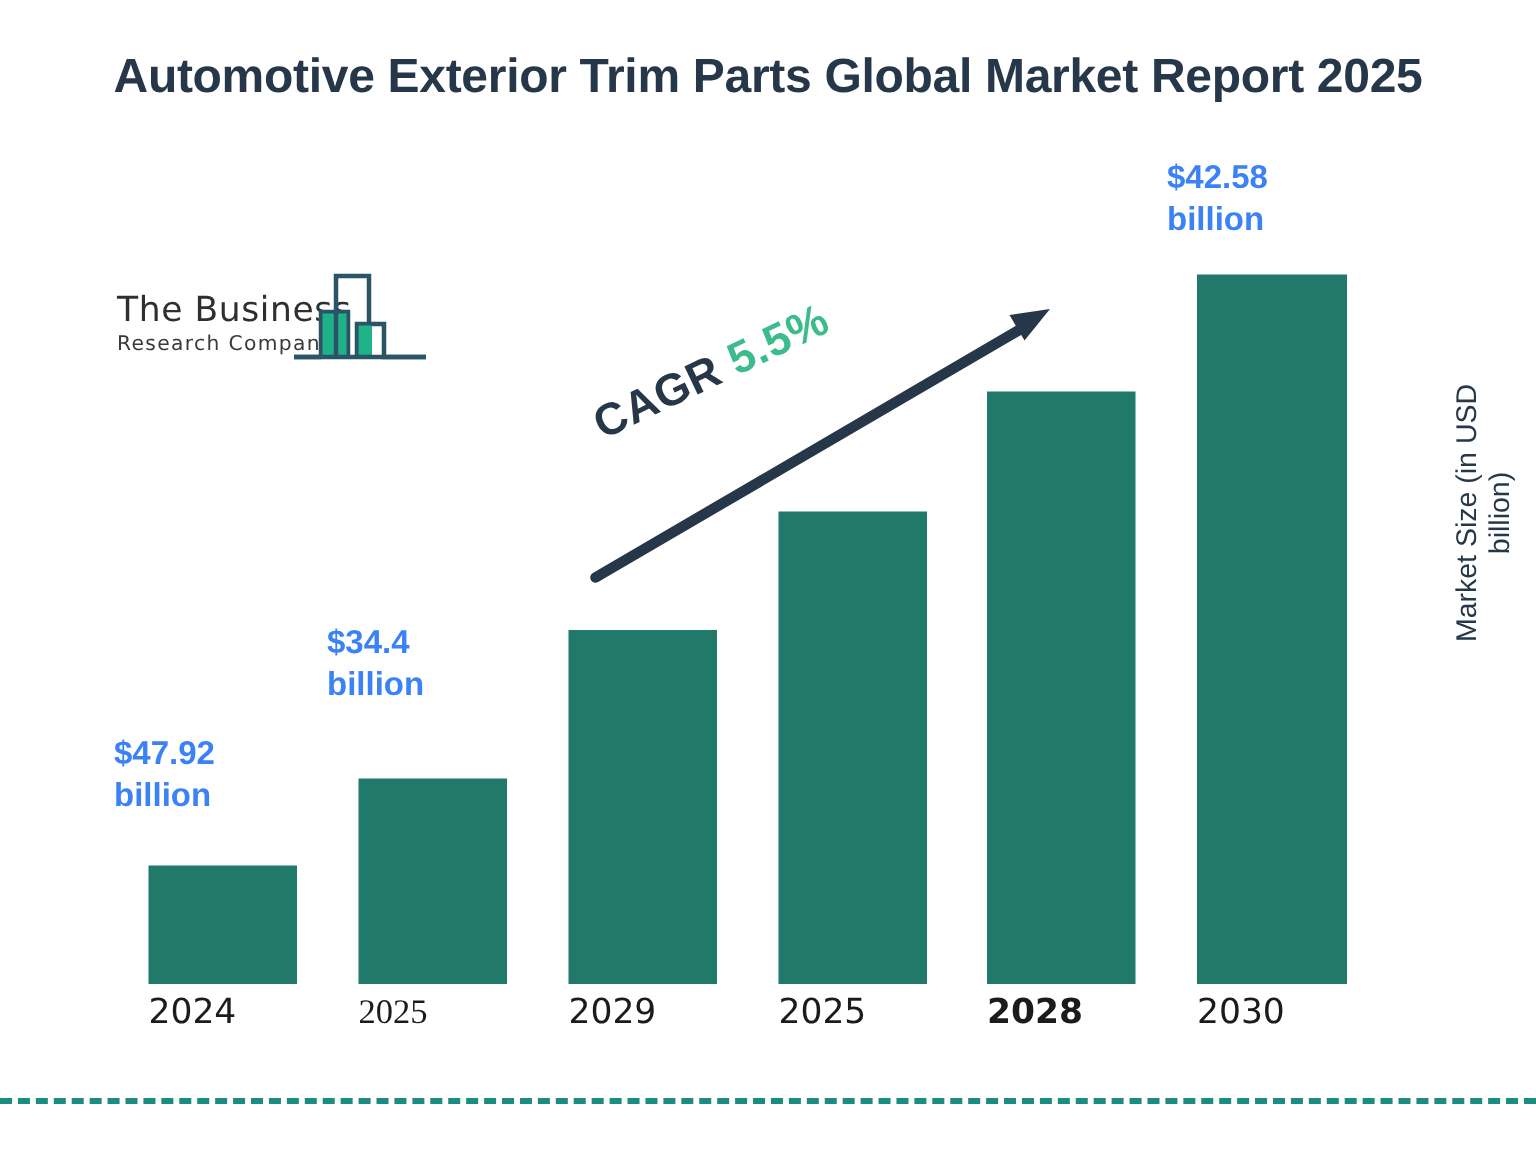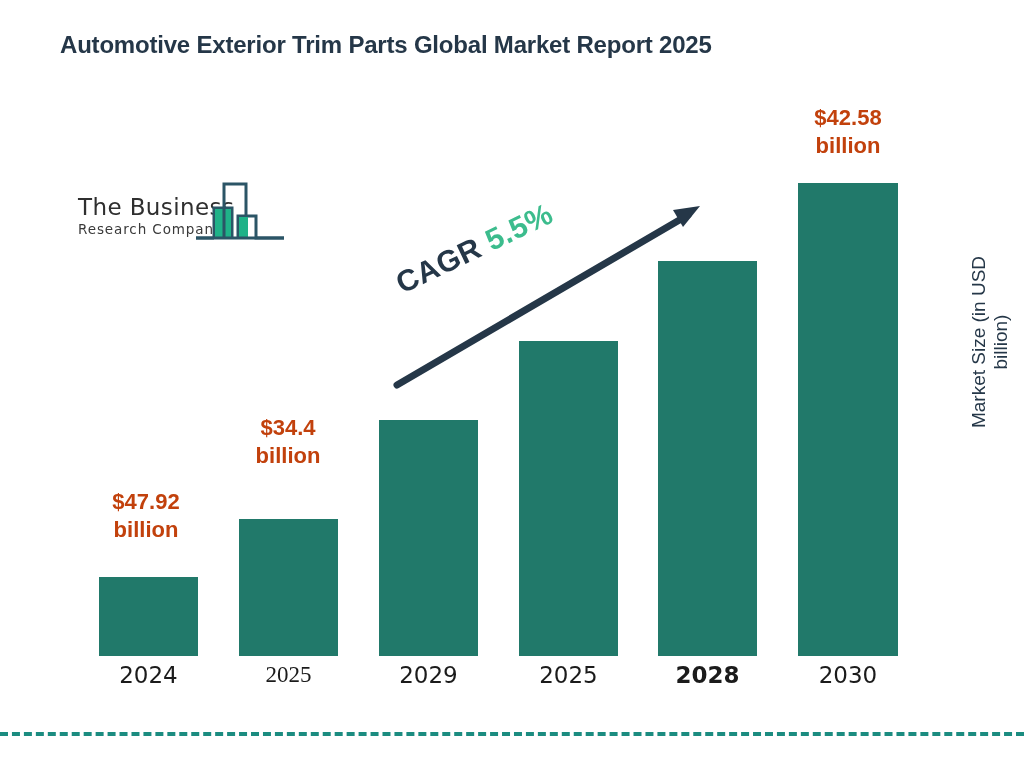--- a/index.html
+++ b/index.html
@@ -6,47 +6,48 @@
   body{
     width:1024px;height:768px;background:#ffffff;
     font-family:"Liberation Sans","DejaVu Sans",sans-serif;
     position:relative;overflow:hidden;
   }
   #page{position:absolute;inset:0;}
 
   
   .title{
     position:absolute;left:60px;top:30px;width:904px;
-    font-size:24px;font-weight:bold;line-height:1.28;
+    text-align:center;
+    font-size:32px;font-weight:bold;line-height:1.28;
     color:#253748;letter-spacing:-0.2px;
   }
 
   
   .logo{position:absolute;left:78px;top:186px;width:205px;height:70px;}
   .logo-text{position:absolute;left:0;top:10px;color:#2b2b2b;}
   .logo-line1{font-family:"DejaVu Sans",sans-serif;font-size:23px;letter-spacing:.4px;line-height:1;color:#2f2f2f;}
   .logo-line2{font-family:"DejaVu Sans",sans-serif;font-size:13.5px;letter-spacing:.9px;line-height:1;margin-top:4px;color:#3a3a3a;}
   .logo-mark{position:absolute;left:116px;top:-8px;width:92px;height:68px;}
 
   
   .plot{position:absolute;left:0;top:0;width:1024px;height:768px;}
   .bar{
     position:absolute;background:#21796A;
   }
   .xlabel{
     position:absolute;top:662px;
     font-family:"DejaVu Sans",sans-serif;
-    font-size:23px;color:#1b1b1b;text-align:center;
+    font-size:23px;color:#1b1b1b;
   }
 
   
   .callout{
-    position:absolute;text-align:center;
+    position:absolute;
     font-size:22px;font-weight:bold;line-height:1.28;
-    color:#c2410c;
+    color:#3b82f6;
   }
 
   
   .ytitle{
     position:absolute;left:880px;top:320px;width:220px;
     transform:rotate(-90deg);transform-origin:center center;
     text-align:center;font-size:19px;color:#253748;
     font-family:"Liberation Sans",sans-serif;
   }
 

